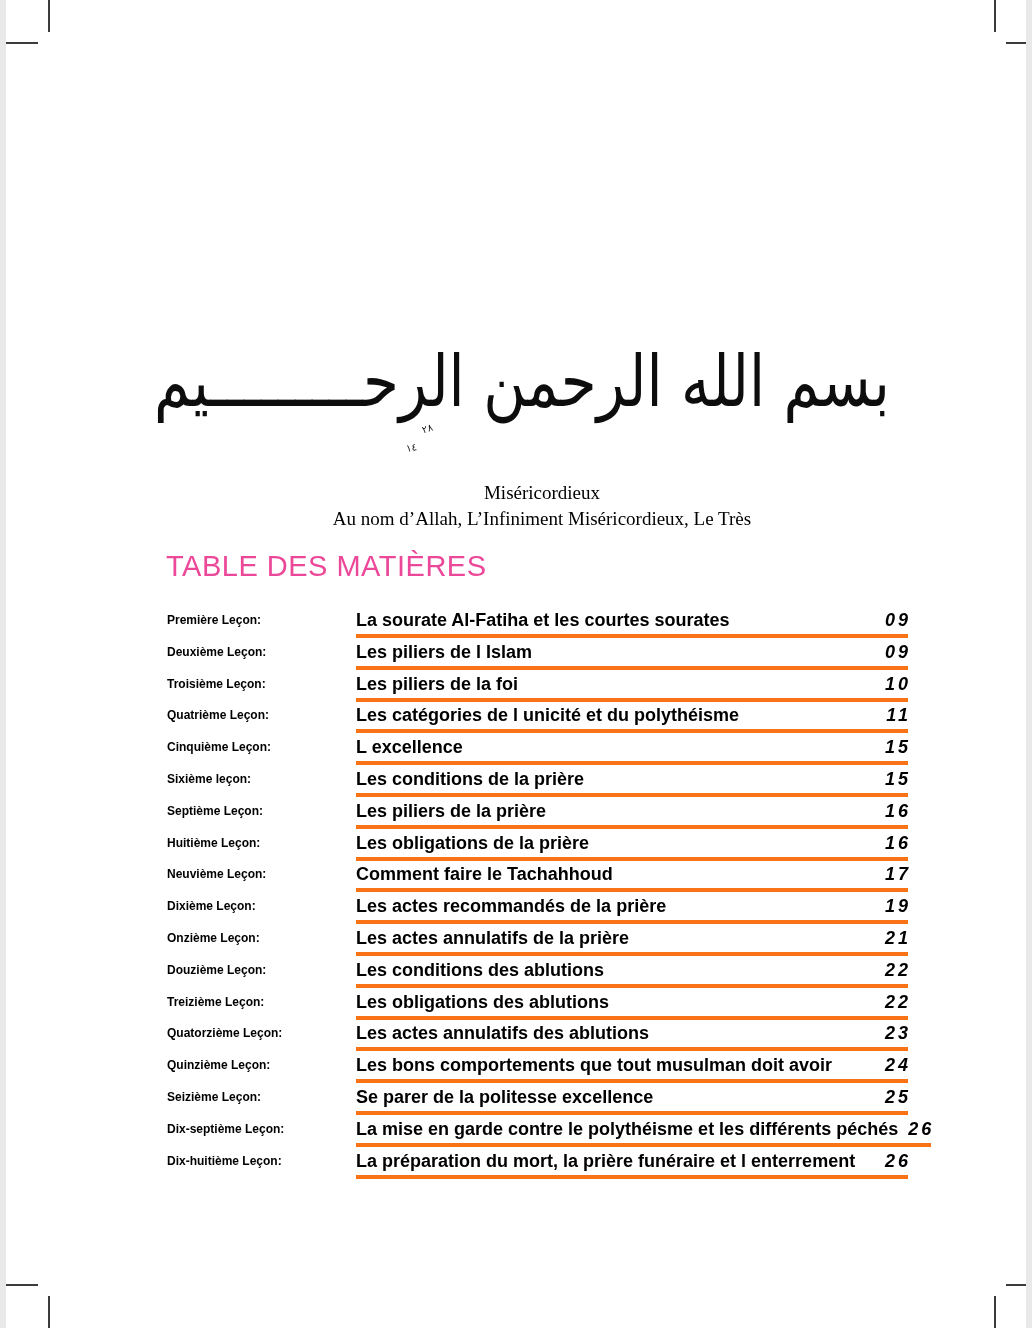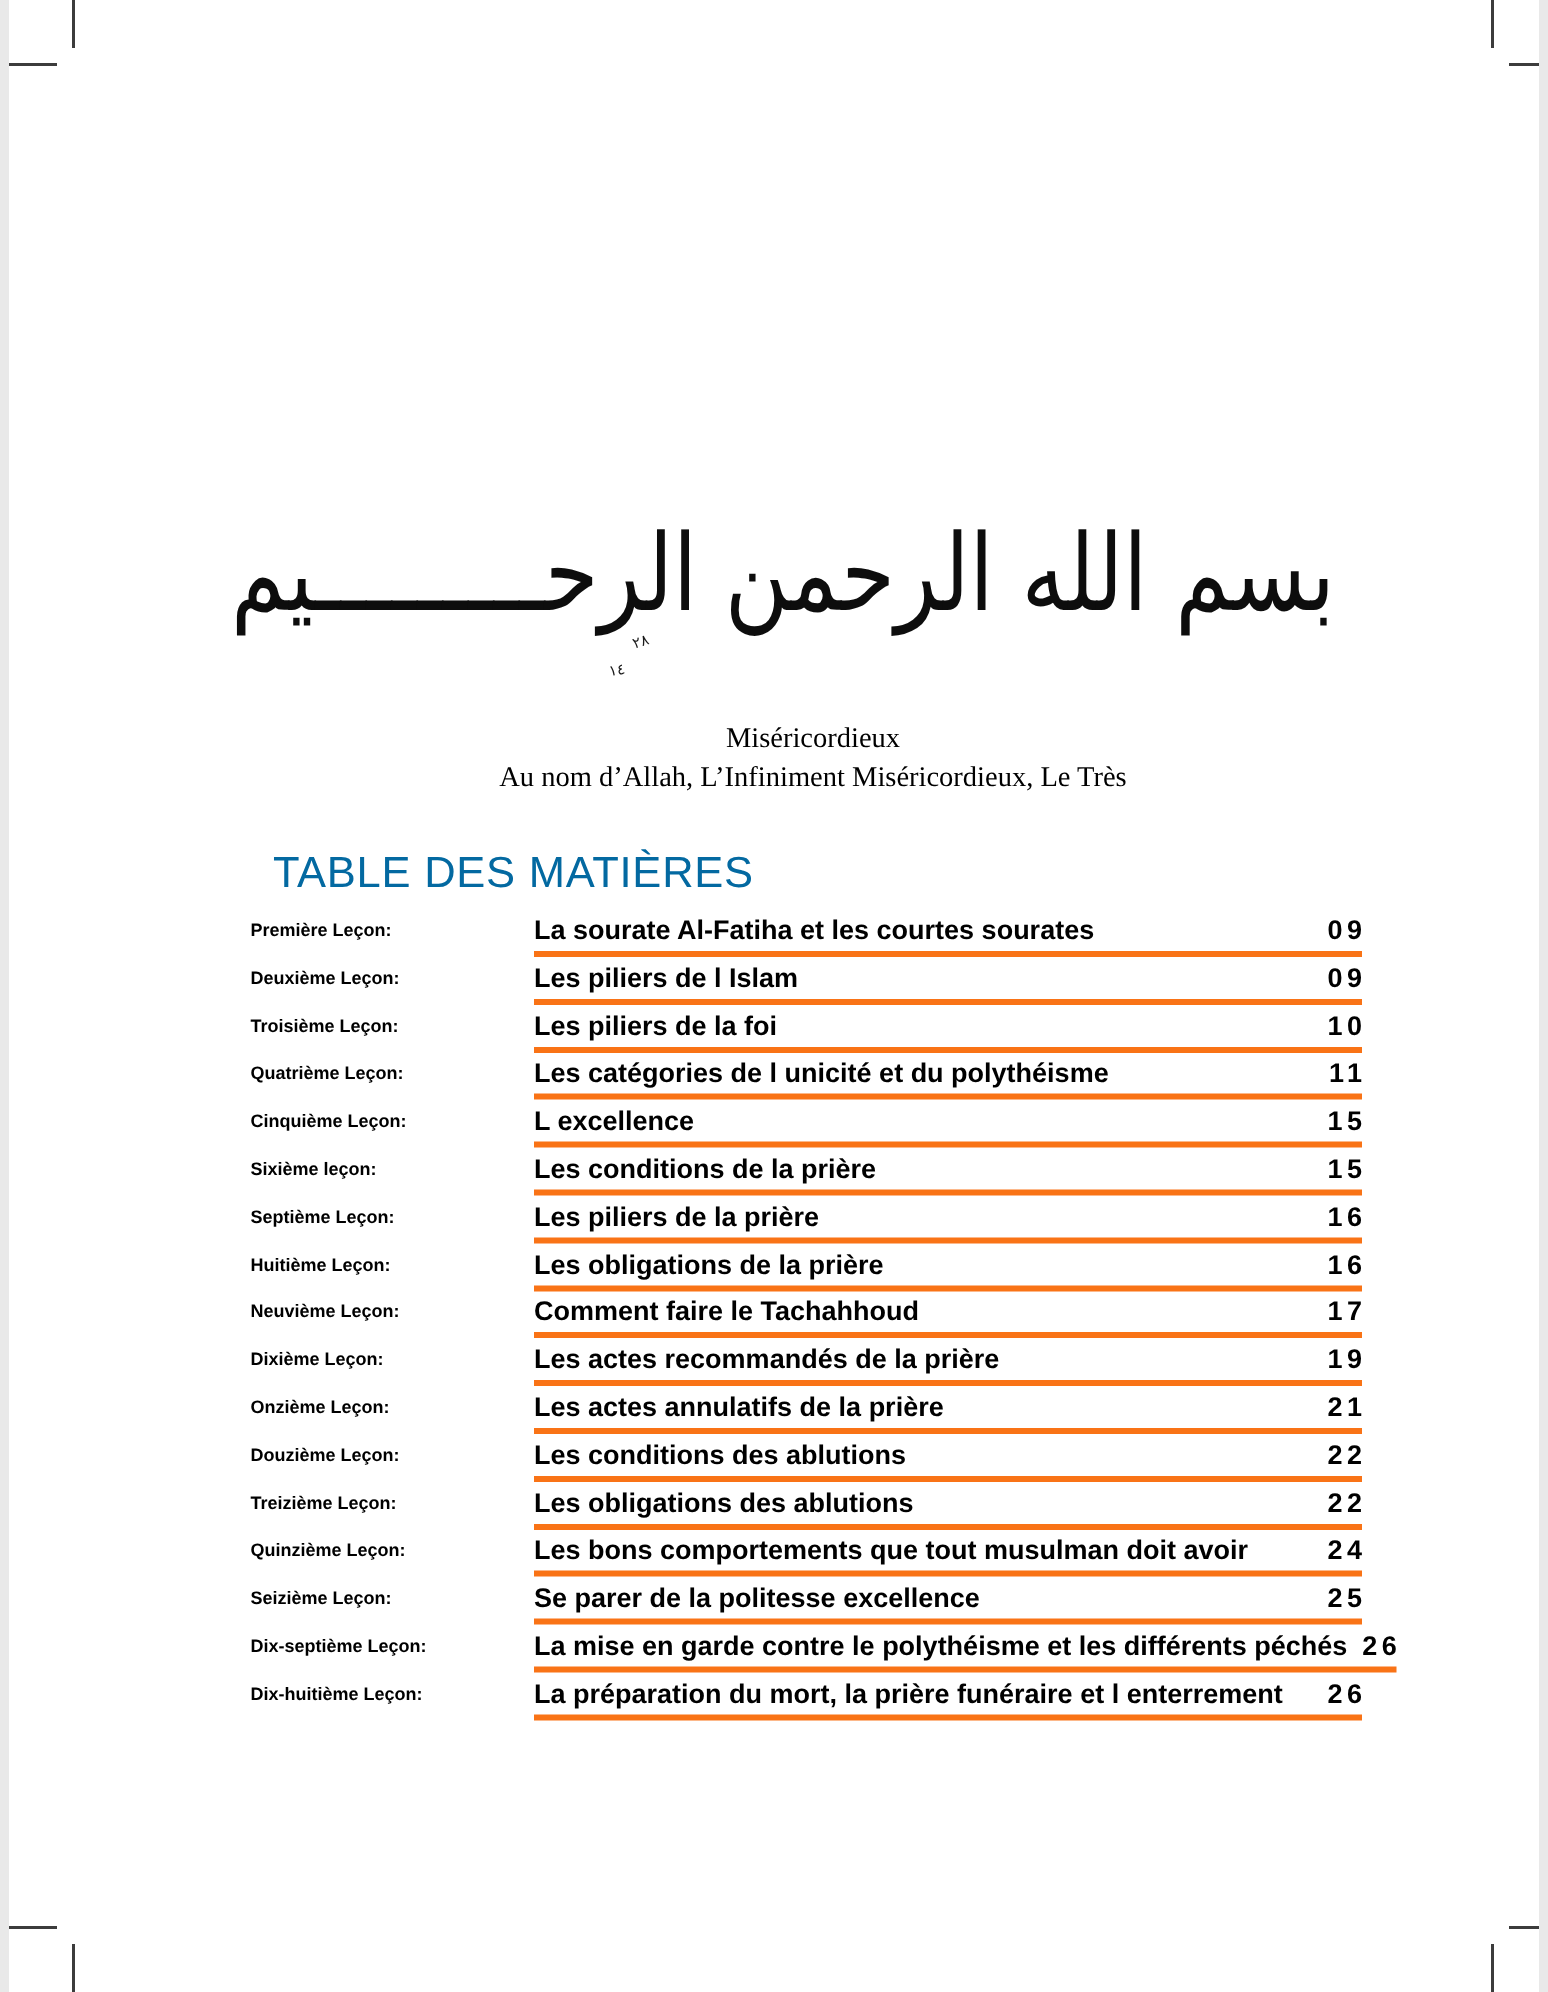--- a/index.html
+++ b/index.html
@@ -36,35 +36,35 @@
 
   
   .caption{
     position:absolute;left:266px;top:480px;width:540px;text-align:center;
     font-family:"Liberation Serif","DejaVu Serif",serif;
     font-size:19px;line-height:26px;color:#000;
   }
 
   
   .toc-title{
-    position:absolute;left:160px;top:550px;margin:16px;
-    font-size:29px;font-weight:400;letter-spacing:.5px;color:#0369a1;
+    position:absolute;left:160px;top:550px;margin:0;
+    font-size:29px;font-weight:400;letter-spacing:.5px;color:#ec4899;
   }
   .toc{position:absolute;left:161px;top:610px;width:741px;}
   .toc-row{display:flex;align-items:flex-start;margin-bottom:3.8px;}
   .lesson{
     flex:0 0 189px;font-weight:700;font-size:12px;line-height:20px;
   }
   .entry{
     flex:1;display:flex;justify-content:space-between;
     border-bottom:4px solid #f97316;padding-bottom:4px;
     font-weight:700;font-size:18px;line-height:20px;align-items:flex-end;
   }
   .etitle{padding-right:10px;white-space:nowrap;}
-  .page-num{letter-spacing:3px;margin-right:-3px;flex:none;}
+  .page-num{letter-spacing:3px;margin-right:-3px;flex:none;font-style:italic;}
 </style>
 </head>
 <body>
 
 <div class="page">
 
   <span class="crop v tl-v"></span>
   <span class="crop h tl-h"></span>
   <span class="crop v tr-v"></span>
   <span class="crop h tr-h"></span>
@@ -185,20 +185,27 @@
     </div>
 
     <div class="toc-row">
       <span class="lesson">Treizième Leçon:</span>
       <span class="entry">
         <span class="etitle">Les obligations des ablutions</span>
         <span class="page-num">22</span>
       </span>
     </div>
 
+    <div class="toc-row">
+      <span class="lesson">Quatorzième Leçon:</span>
+      <span class="entry">
+        <span class="etitle">Les actes annulatifs des ablutions</span>
+        <span class="page-num">23</span>
+      </span>
+    </div>
 
     <div class="toc-row">
       <span class="lesson">Quinzième Leçon:</span>
       <span class="entry">
         <span class="etitle">Les bons comportements que tout musulman doit avoir</span>
         <span class="page-num">24</span>
       </span>
     </div>
 
     <div class="toc-row">

